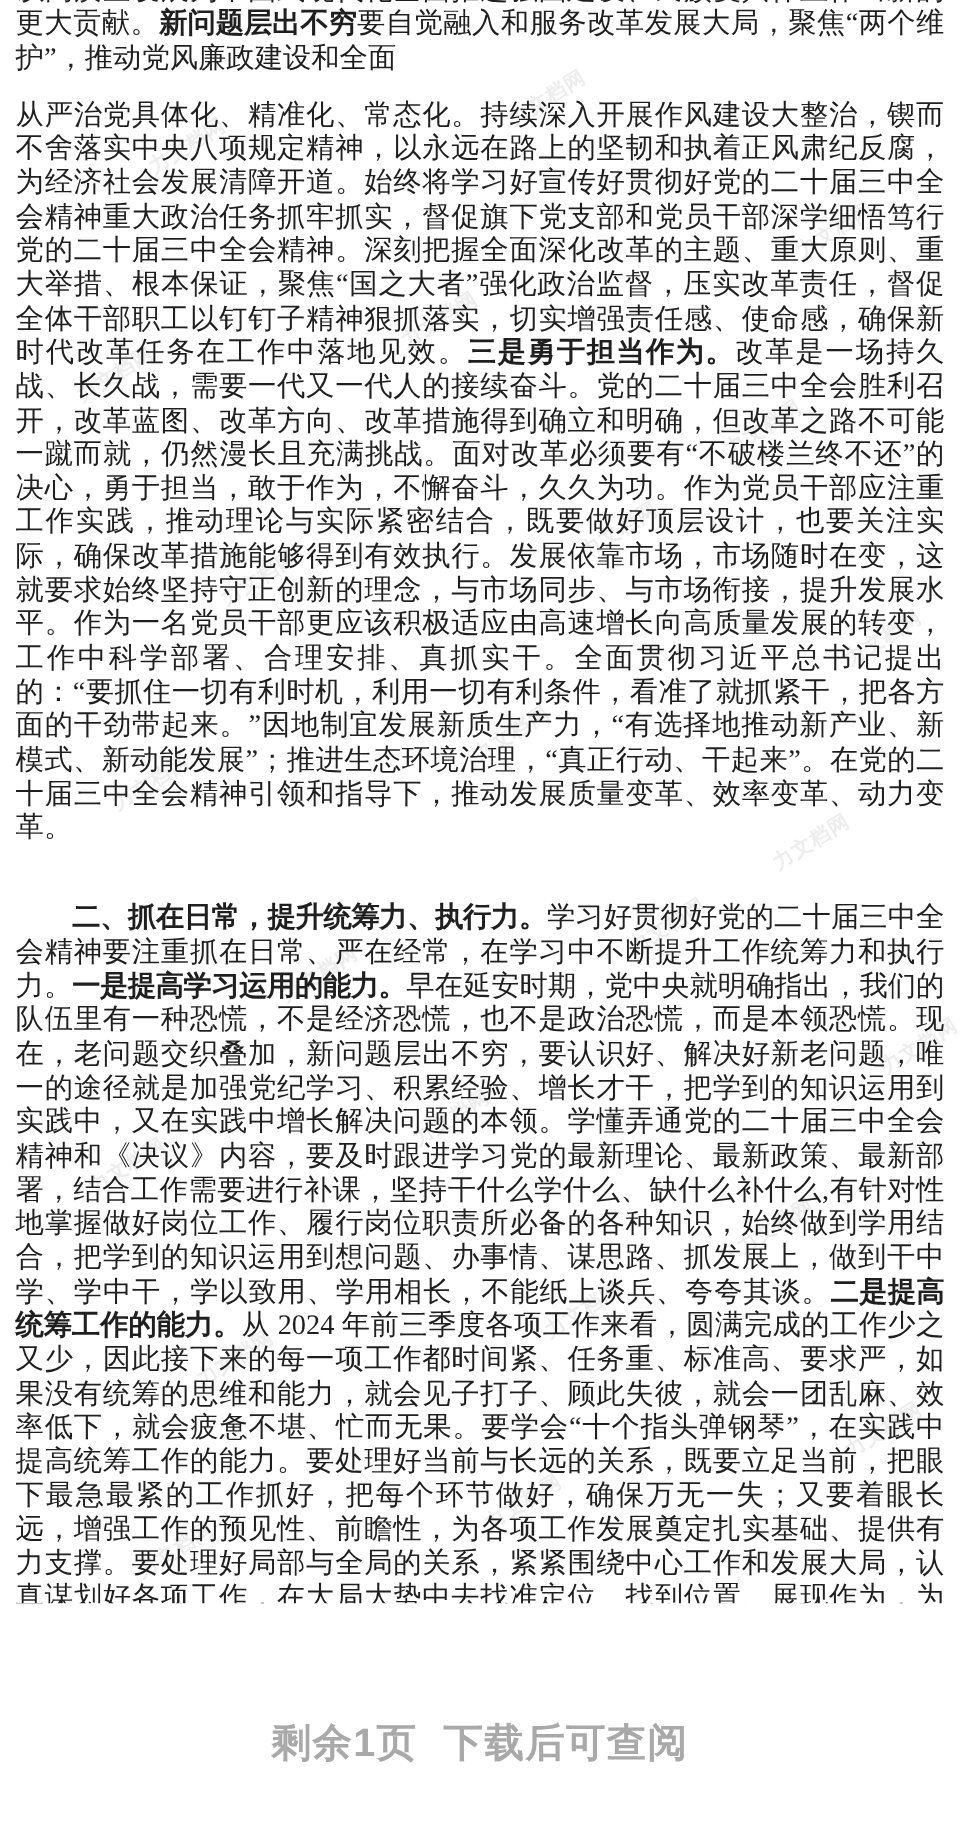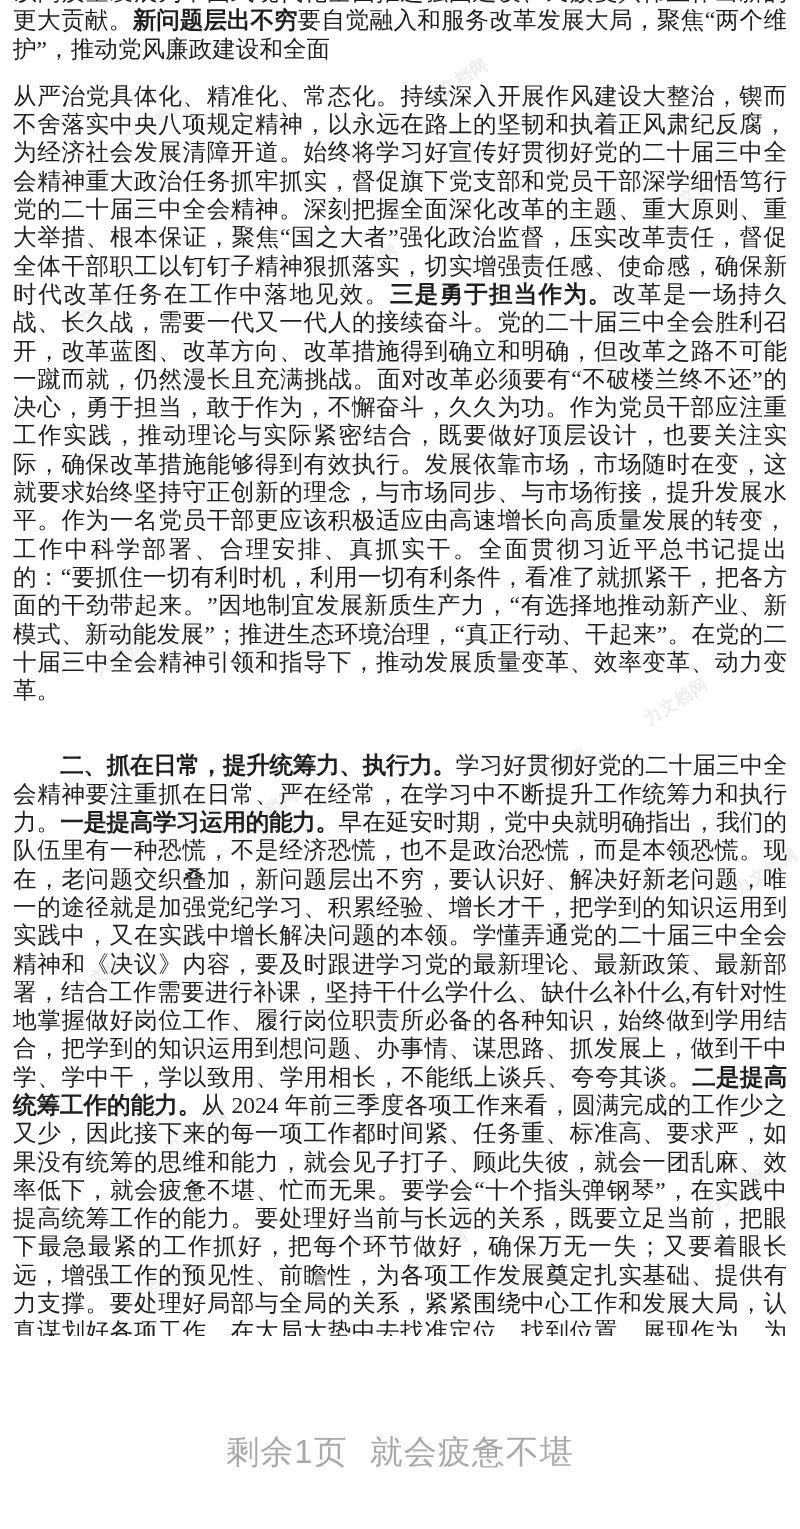--- a/index.html
+++ b/index.html
@@ -91,21 +91,21 @@
     position: absolute;
     left: 0;
     top: 1430px;
     width: 800px;
     text-align: center;
     z-index: 2;
   }
   #footer-notice .fn-text {
     display: inline-block;
     font-family: "Liberation Sans", "DejaVu Sans", sans-serif;
-    font-weight: 400;
+    font-weight: 700;
     font-size: 33px;
     color: #a9a9a9;
     letter-spacing: 1px;
   }
   #footer-notice .fn-gap {
     display: inline-block;
     width: 22px;
   }
 </style>
 </head>
@@ -144,16 +144,16 @@
 
     <p class="para"><span>以高质量发展为中国式现代化全面推进强国建设、民族复兴伟业作出新的更大贡献。</span><b>新问题层出不穷</b><span>要自觉融入和服务改革发展大局，聚焦“两个维护”，推动党风廉政建设和全面</span></p>
         <div class="gap-small"></div>
         <p class="para"><span>从严治党具体化、精准化、常态化。持续深入开展作风建设大整治，锲而不舍落实中央八项规定精神，以永远在路上的坚韧和执着正风肃纪反腐，为经济社会发展清障开道。始终将学习好宣传好贯彻好党的二十届三中全会精神重大政治任务抓牢抓实，督促旗下党支部和党员干部深学细悟笃行党的二十届三中全会精神。深刻把握全面深化改革的主题、重大原则、重大举措、根本保证，聚焦“国之大者”强化政治监督，压实改革责任，督促全体干部职工以钉钉子精神狠抓落实，切实增强责任感、使命感，确保新时代改革任务在工作中落地见效。</span><b>三是勇于担当作为。</b><span>改革是一场持久战、长久战，需要一代又一代人的接续奋斗。党的二十届三中全会胜利召开，改革蓝图、改革方向、改革措施得到确立和明确，但改革之路不可能一蹴而就，仍然漫长且充满挑战。面对改革必须要有“不破楼兰终不还”的决心，勇于担当，敢于作为，不懈奋斗，久久为功。作为党员干部应注重工作实践，推动理论与实际紧密结合，既要做好顶层设计，也要关注实际，确保改革措施能够得到有效执行。发展依靠市场，市场随时在变，这就要求始终坚持守正创新的理念，与市场同步、与市场衔接，提升发展水平。作为一名党员干部更应该积极适应由高速增长向高质量发展的转变，工作中科学部署、合理安排、真抓实干。全面贯彻习近平总书记提出的：“要抓住一切有利时机，利用一切有利条件，看准了就抓紧干，把各方面的干劲带起来。”因地制宜发展新质生产力，“有选择地推动新产业、新模式、新动能发展”；推进生态环境治理，“真正行动、干起来”。在党的二十届三中全会精神引领和指导下，推动发展质量变革、效率变革、动力变革。</span></p>
         <div class="gap-block"></div>
         <p class="para indent"><b>二、抓在日常，提升统筹力、执行力。</b><span>学习好贯彻好党的二十届三中全会精神要注重抓在日常、严在经常，在学习中不断提升工作统筹力和执行力。</span><b>一是提高学习运用的能力。</b><span>早在延安时期，党中央就明确指出，我们的队伍里有一种恐慌，不是经济恐慌，也不是政治恐慌，而是本领恐慌。现在，老问题交织叠加，新问题层出不穷，要认识好、解决好新老问题，唯一的途径就是加强党纪学习、积累经验、增长才干，把学到的知识运用到实践中，又在实践中增长解决问题的本领。学懂弄通党的二十届三中全会精神和《决议》内容，要及时跟进学习党的最新理论、最新政策、最新部署，结合工作需要进行补课，坚持干什么学什么、缺什么补什么,有针对性地掌握做好岗位工作、履行岗位职责所必备的各种知识，始终做到学用结合，把学到的知识运用到想问题、办事情、谋思路、抓发展上，做到干中学、学中干，学以致用、学用相长，不能纸上谈兵、夸夸其谈。</span><b>二是提高统筹工作的能力。</b><span>从 2024 年前三季度各项工作来看，圆满完成的工作少之又少，因此接下来的每一项工作都时间紧、任务重、标准高、要求严，如果没有统筹的思维和能力，就会见子打子、顾此失彼，就会一团乱麻、效率低下，就会疲惫不堪、忙而无果。要学会“十个指头弹钢琴”，在实践中提高统筹工作的能力。要处理好当前与长远的关系，既要立足当前，把眼下最急最紧的工作抓好，把每个环节做好，确保万无一失；又要着眼长远，增强工作的预见性、前瞻性，为各项工作发展奠定扎实基础、提供有力支撑。要处理好局部与全局的关系，紧紧围绕中心工作和发展大局，认真谋划好各项工作，在大局大势中去找准定位、找到位置、展现作为，为全局工作添力量、增后劲、作贡献，做到从全局谋划一域、以一域服务全局，既为一域争光、又为全局添彩。要处理好重点和非重点的关系，工作要区分主次，分清轻重缓急，紧盯关键重点、要点和难点，着力解决主要矛盾和重点工作，以重点工作带动其他工作有序推进，真正做到突出重点、一体推</span></p>
       </div>
   </div>
 
   <div id="footer-notice">
-    <span class="fn-text">剩余1页</span><span class="fn-gap"></span><span class="fn-text">就会疲惫不堪</span>
+    <span class="fn-text">剩余1页</span><span class="fn-gap"></span><span class="fn-text">下载后可查阅</span>
   </div>
 
 </div>
 
 </body></html>

